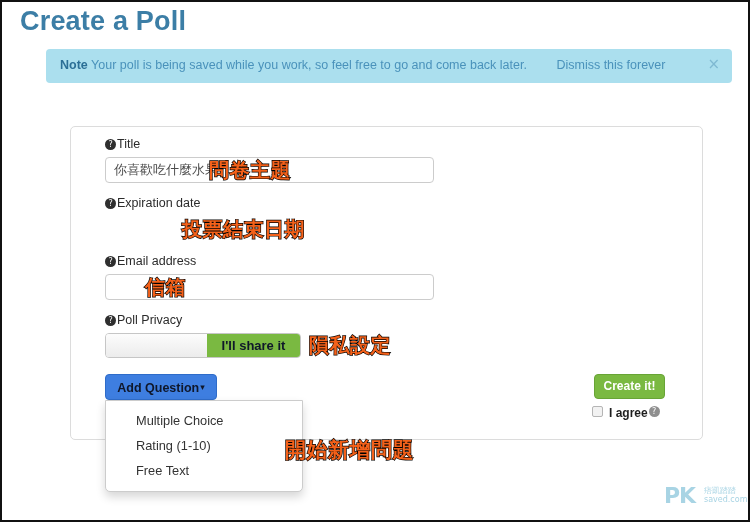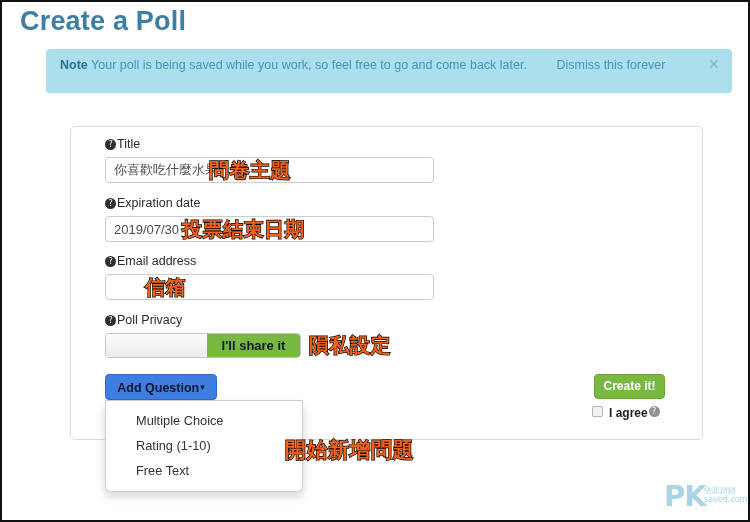--- a/index.html
+++ b/index.html
@@ -26,21 +26,21 @@
     font-weight: bold;
     color: #3c7ea6;
     letter-spacing: 0.2px;
     white-space: nowrap;
   }
 
   
   .note-bar {
     position: absolute;
     left: 44px; top: 47px;
-    width: 686px; height: 44px;
+    width: 686px; height: 34px;
     background: #abdfee;
     border-radius: 4px;
     padding: 7px 14px 0 14px;
     font-size: 12.5px;
     line-height: 19px;
     color: #3b83ad;
   }
   .note-strong { font-weight: bold; color: #2b6f96; }
   .note-text { color: #4a92bb; }
   .dismiss-link {
@@ -224,21 +224,21 @@
   
   .watermark {
     position: absolute;
     left: 662px; top: 481px;
     width: 78px; height: 30px;
     color: #a8d4e4;
   }
   .wm-pk {
     position: absolute;
     left: 0; top: 0;
-    font-size: 29px;
+    font-size: 22px;
     font-weight: bold;
     font-family: "DejaVu Sans", sans-serif;
     line-height: 26px;
     letter-spacing: -1px;
   }
   .wm-cn {
     position: absolute;
     left: 40px; top: 3px;
     font-size: 8px;
     line-height: 9px;
@@ -269,21 +269,20 @@
   <div class="panel"></div>
 
   <div class="field-label" style="left:103px; top:135px;">
     <span class="help-dot">?</span><span>Title</span>
   </div>
   <input class="text-input" style="left: 103px; top: 155px; width: 329px;" value="你喜歡吃什麼水果">
 
   <div class="field-label" style="left:103px; top:194px;">
     <span class="help-dot">?</span><span>Expiration date</span>
   </div>
-  <input class="text-input" style="left: 103px; top: 214px; width: 329px;" value="2019/07/30">
 
   <div class="field-label" style="left:103px; top:252px;">
     <span class="help-dot">?</span><span>Email address</span>
   </div>
   <input class="text-input" style="left: 103px; top: 272px; width: 329px;" value="">
 
   <div class="field-label" style="left:103px; top:311px;">
     <span class="help-dot">?</span><span>Poll Privacy</span>
   </div>
   <div class="toggle">

